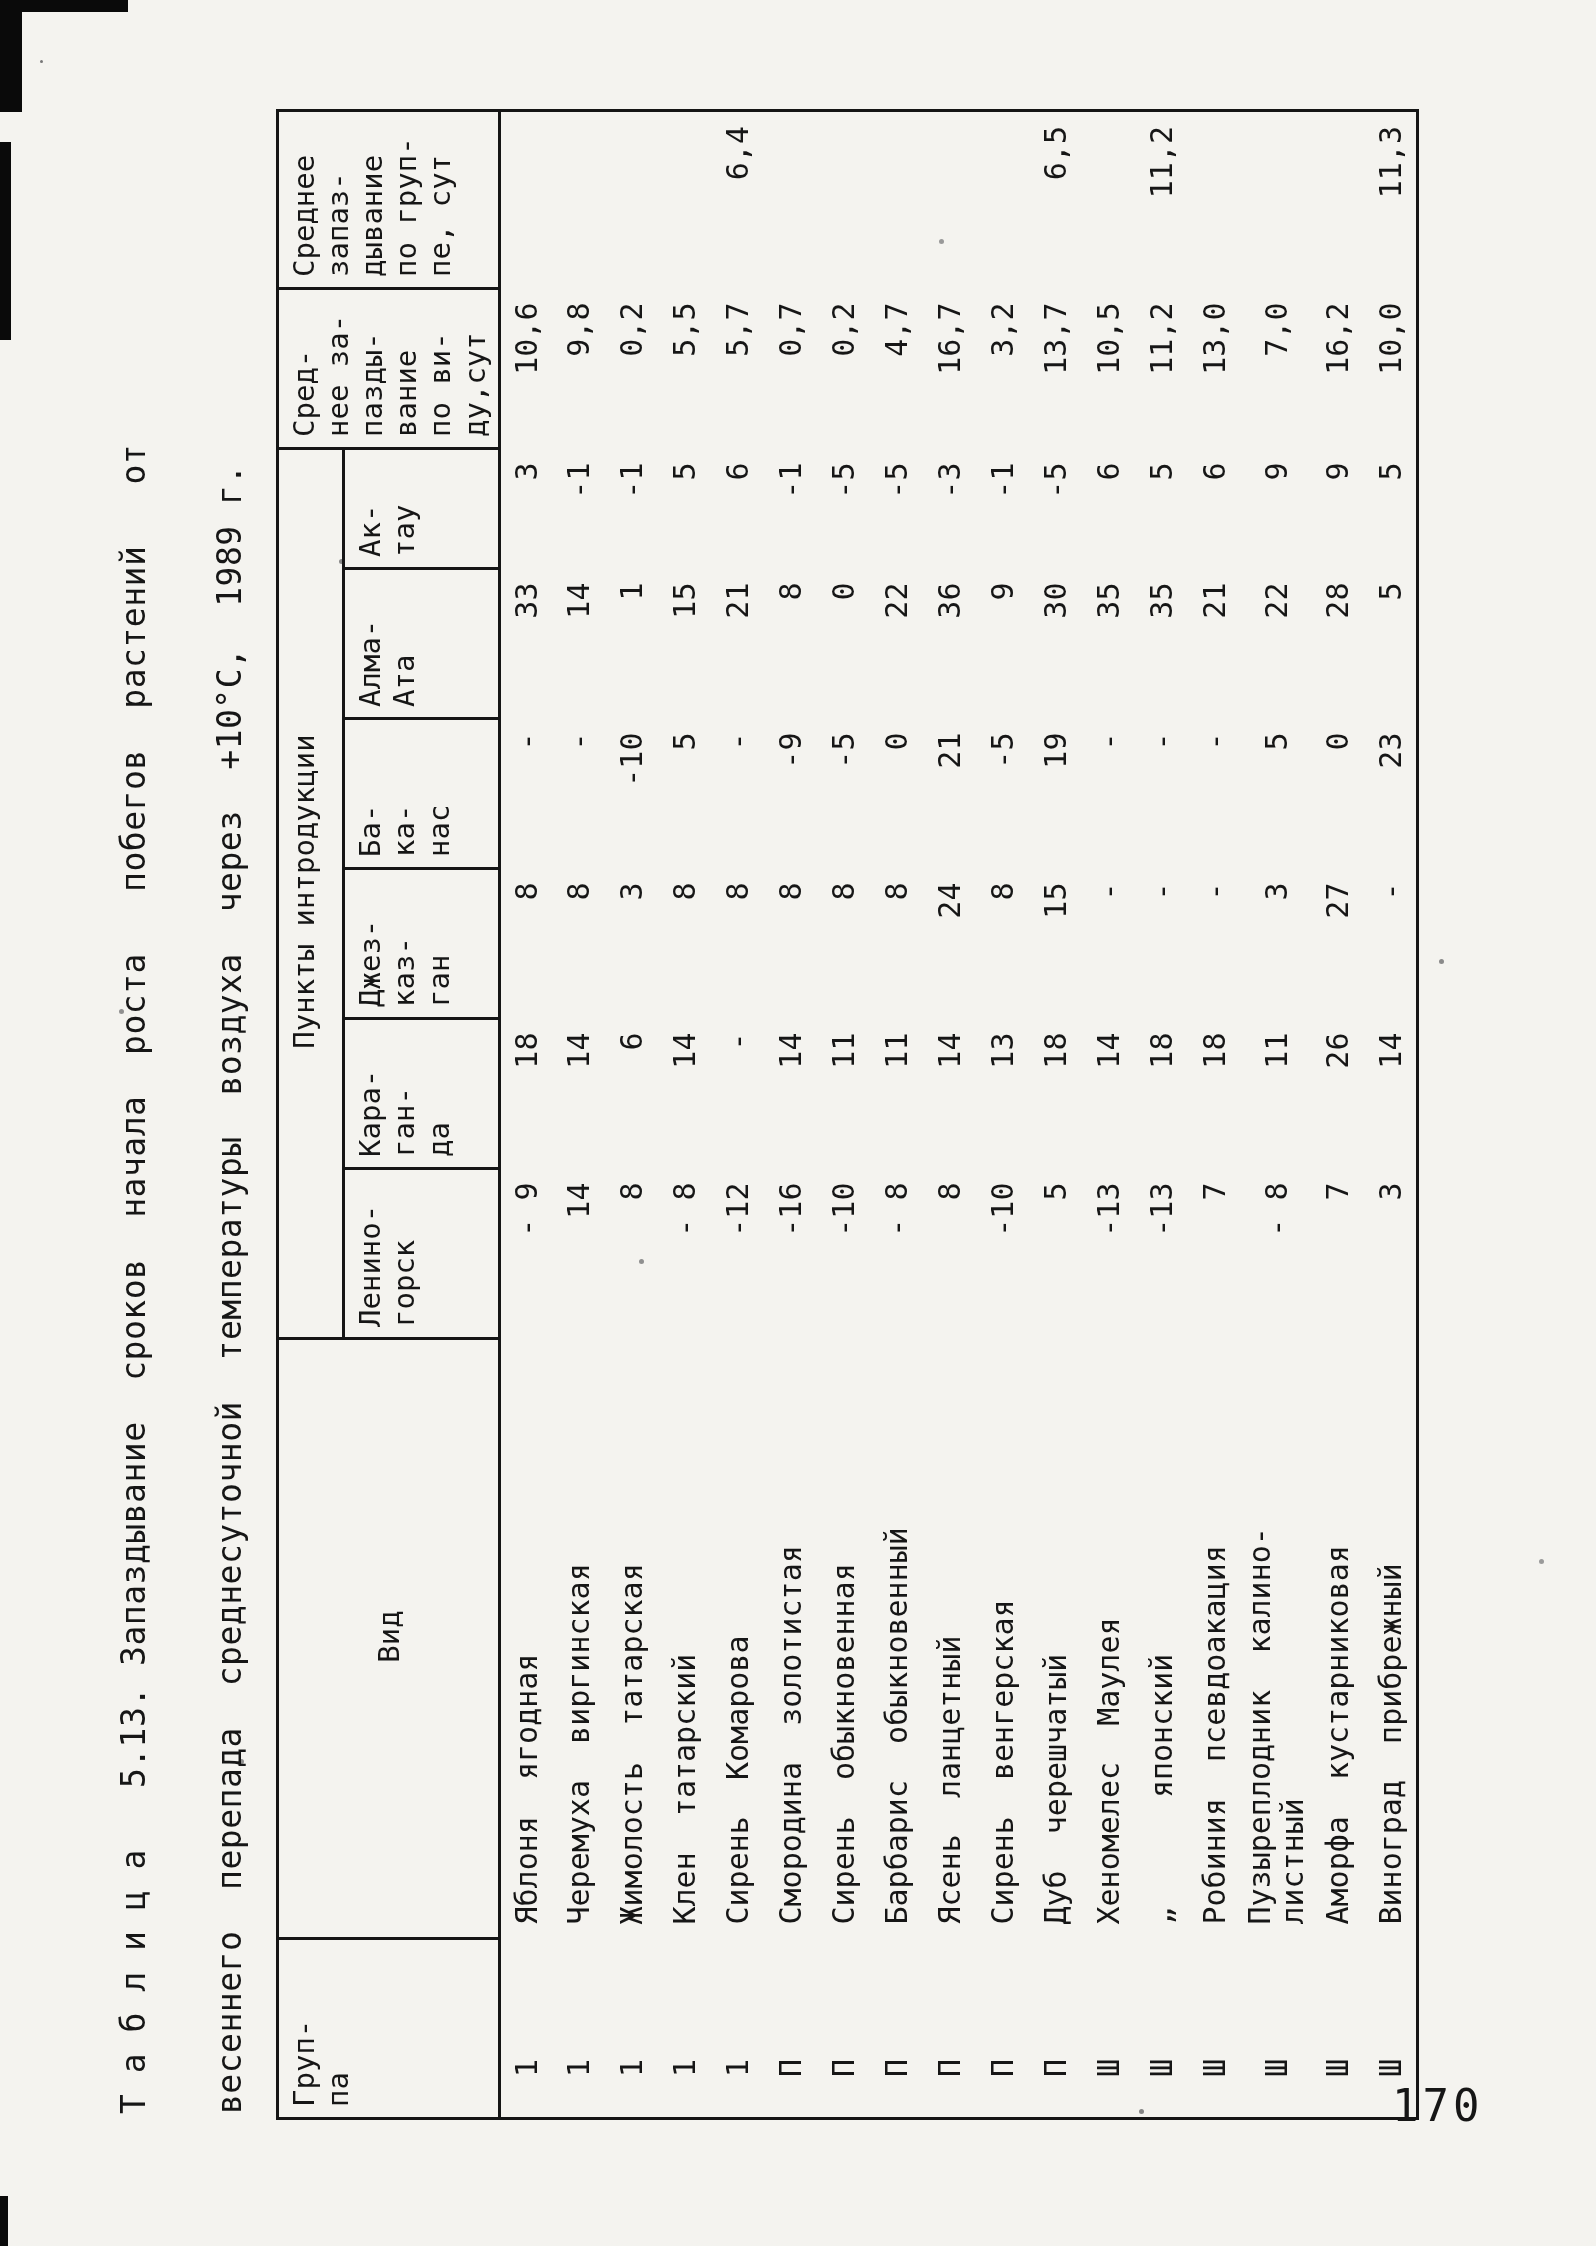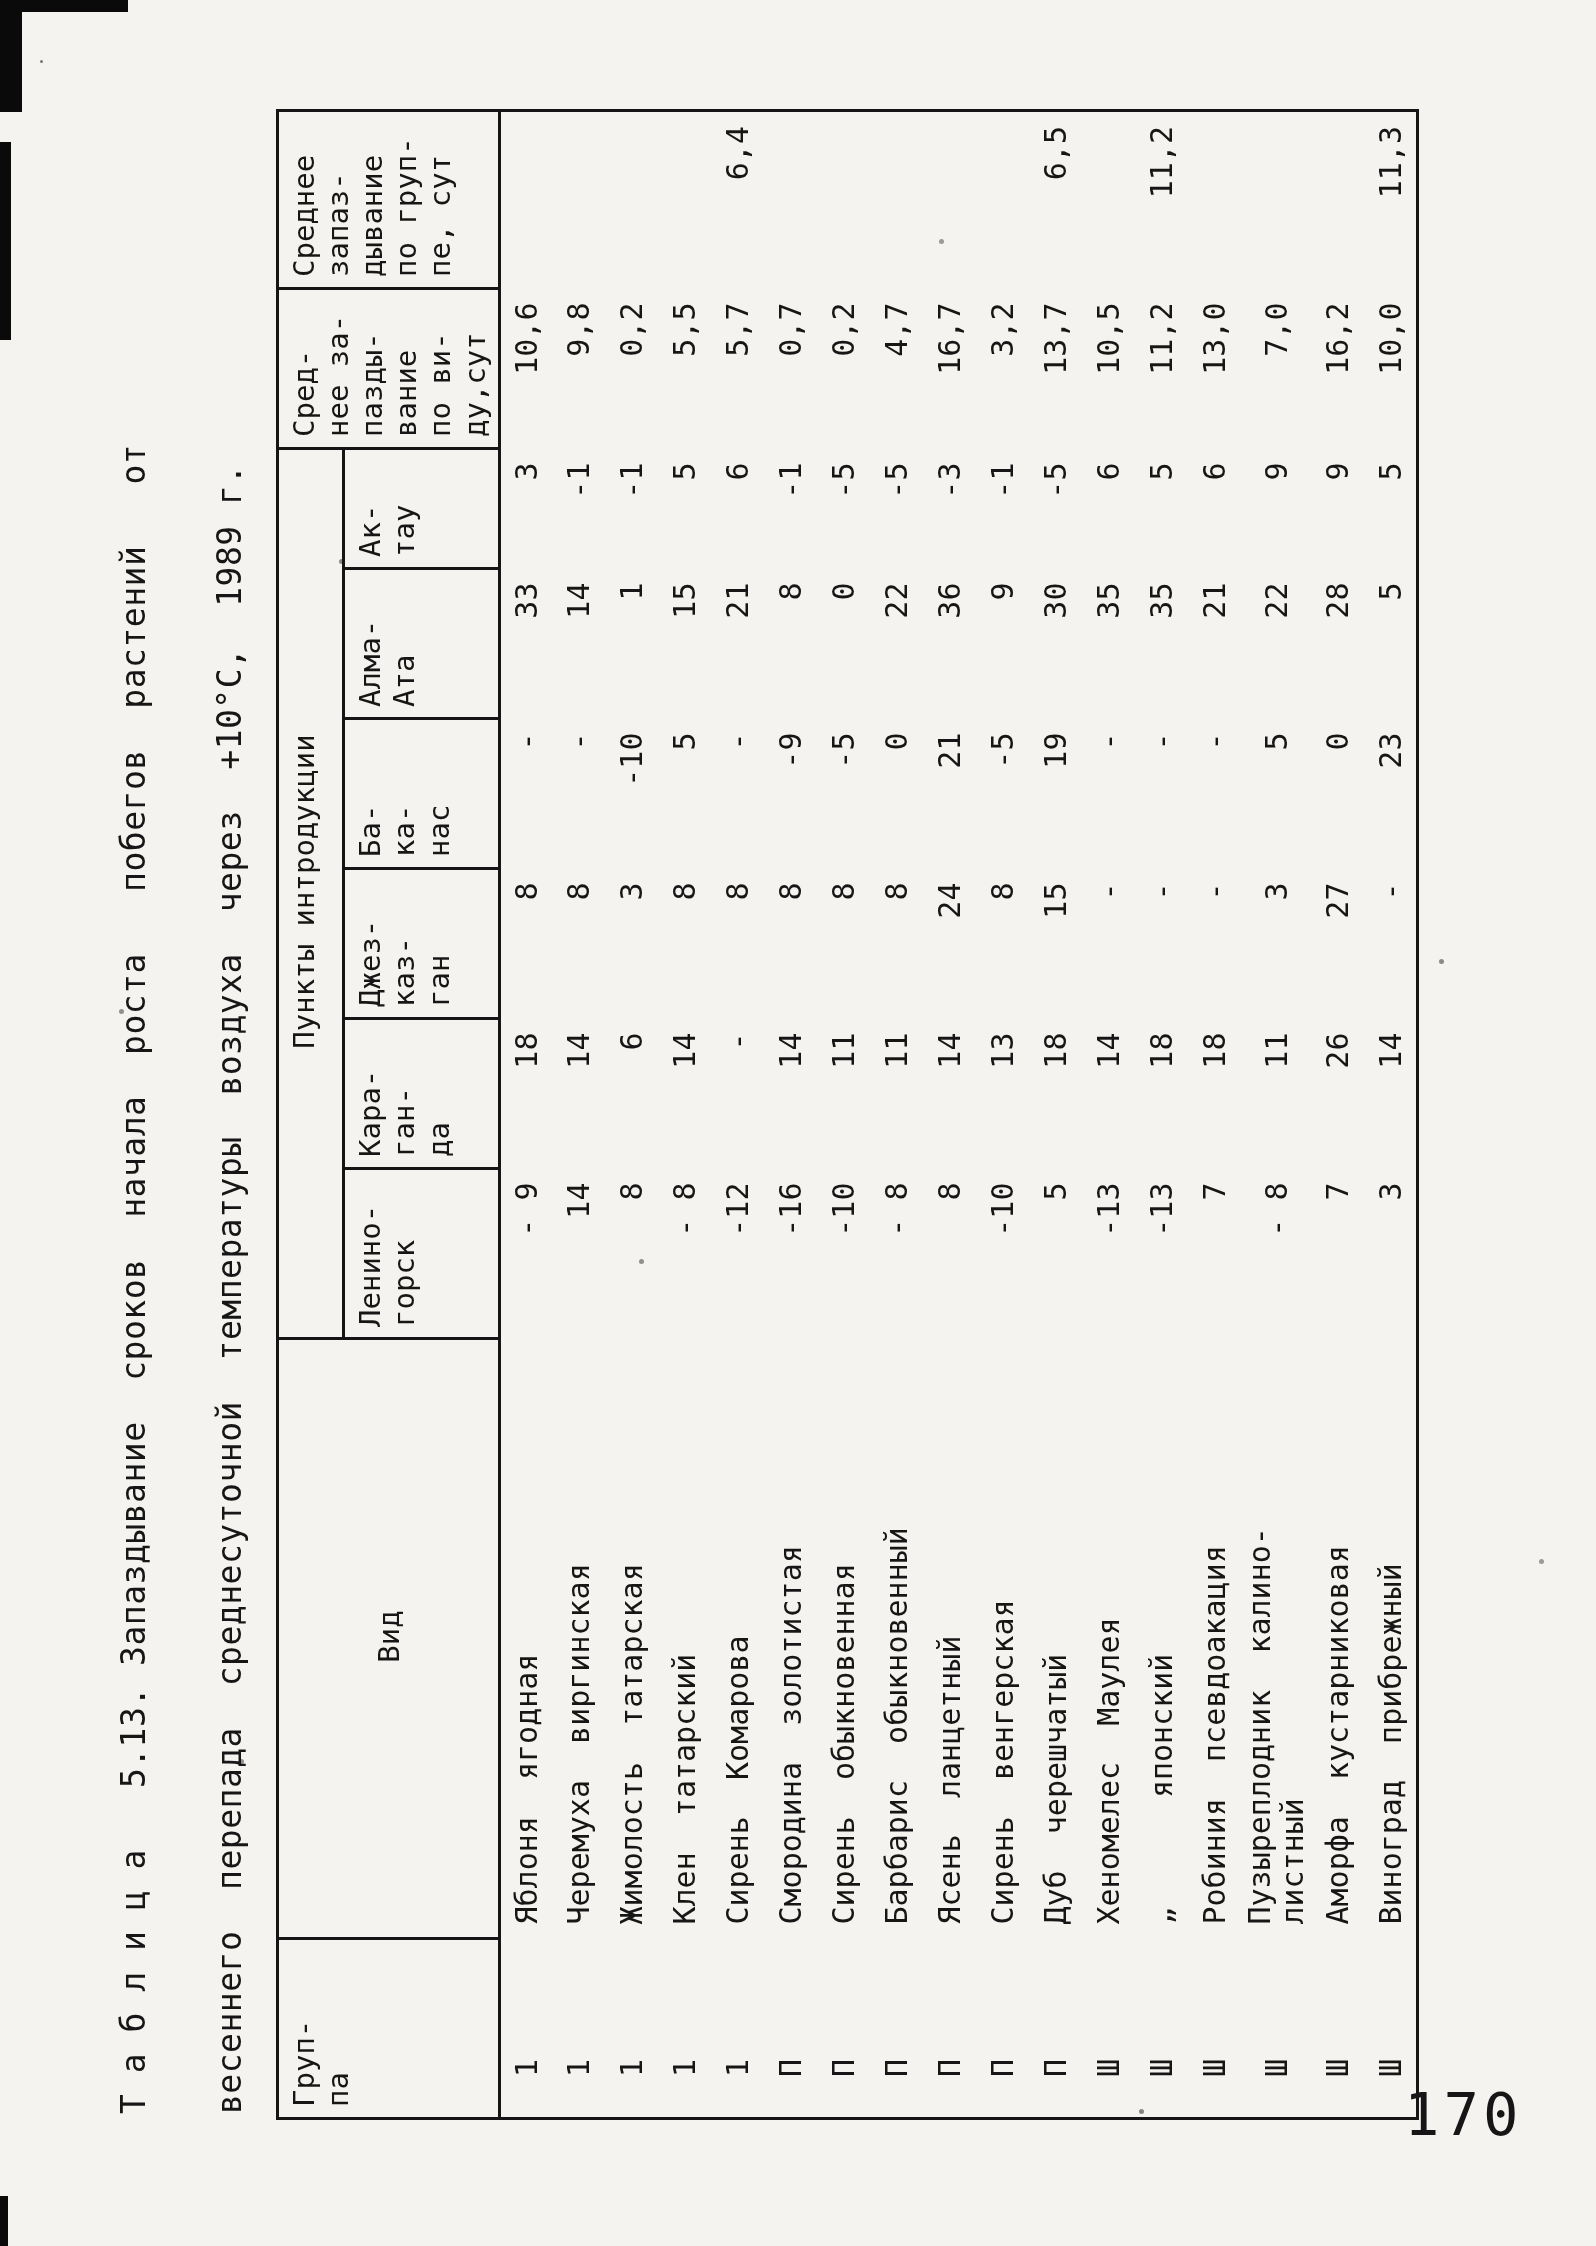--- a/index.html
+++ b/index.html
@@ -38,21 +38,21 @@
   tbody td{
     font-size:30px;padding:2px 14px 2px 8px;vertical-align:middle;line-height:1.1;
     white-space:pre-wrap;
   }
   tbody{border-top:3px solid #151515;}
   table{border:3px solid #151515;}
   td.num{text-align:right;}
   td.grp{text-align:left;padding-left:40px;}
   td.sp{padding-left:14px;}
   tbody tr{height:53px;}
-  .pagenum{position:absolute;left:1392px;top:2080px;font-size:59px;letter-spacing:4px;margin-left:12px;}
+  .pagenum{position:absolute;left:1392px;top:2080px;font-size:44px;letter-spacing:4px;}
 </style>
 </head>
 <body>
 
 <div class="edge e1"></div>
 <div class="edge e2"></div>
 <div class="edge e3"></div>
 <div class="edge e4"></div>
 <div class="specks"></div>
 

